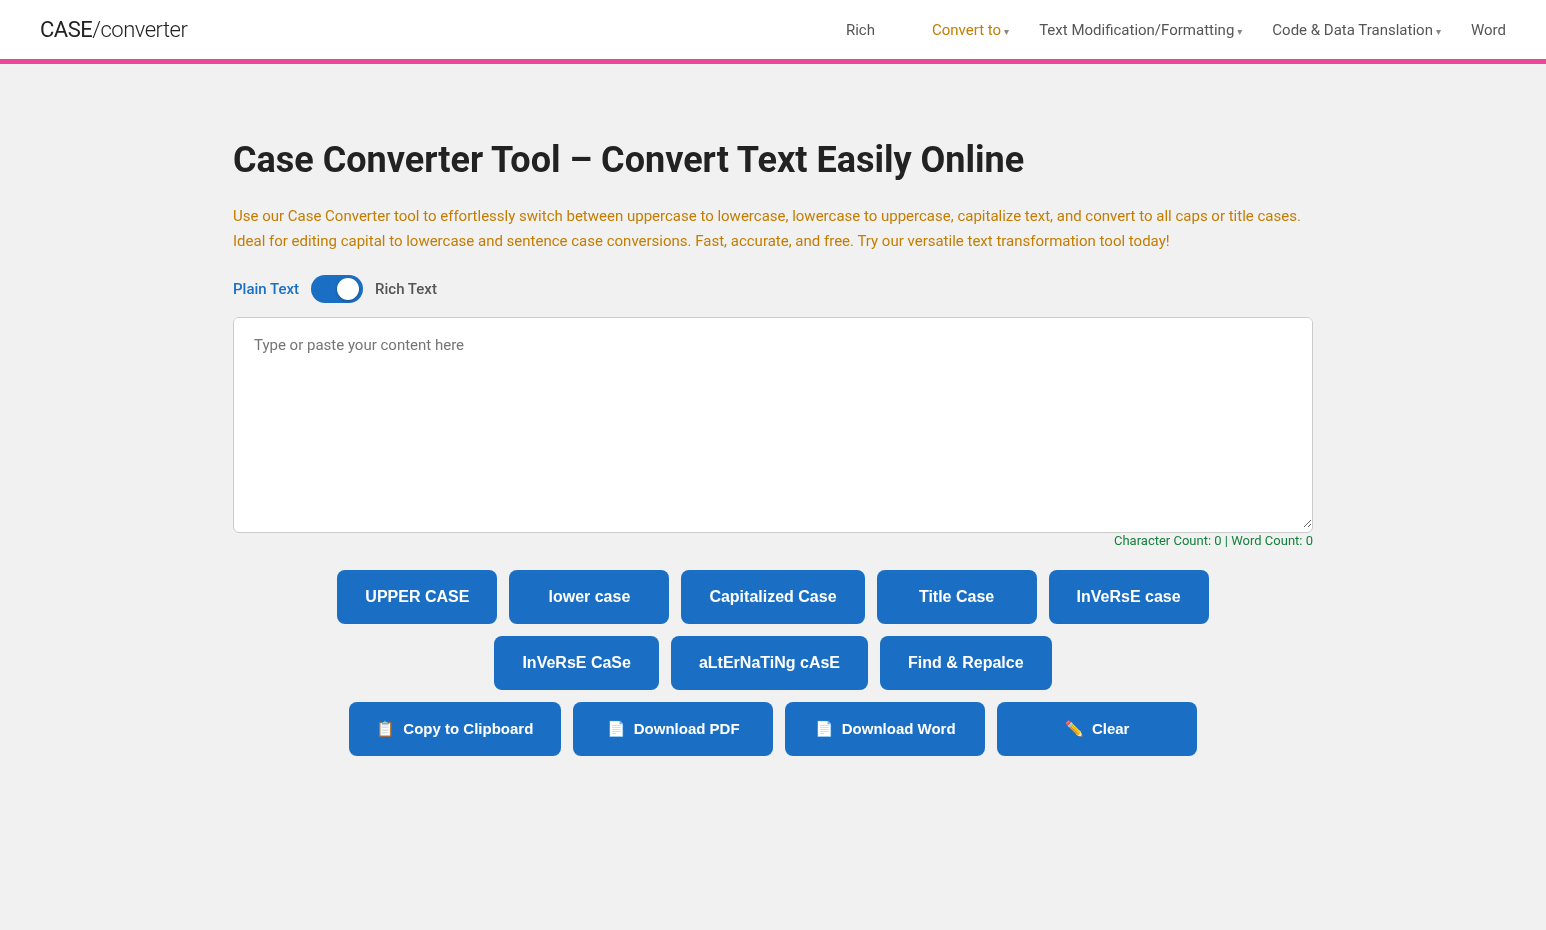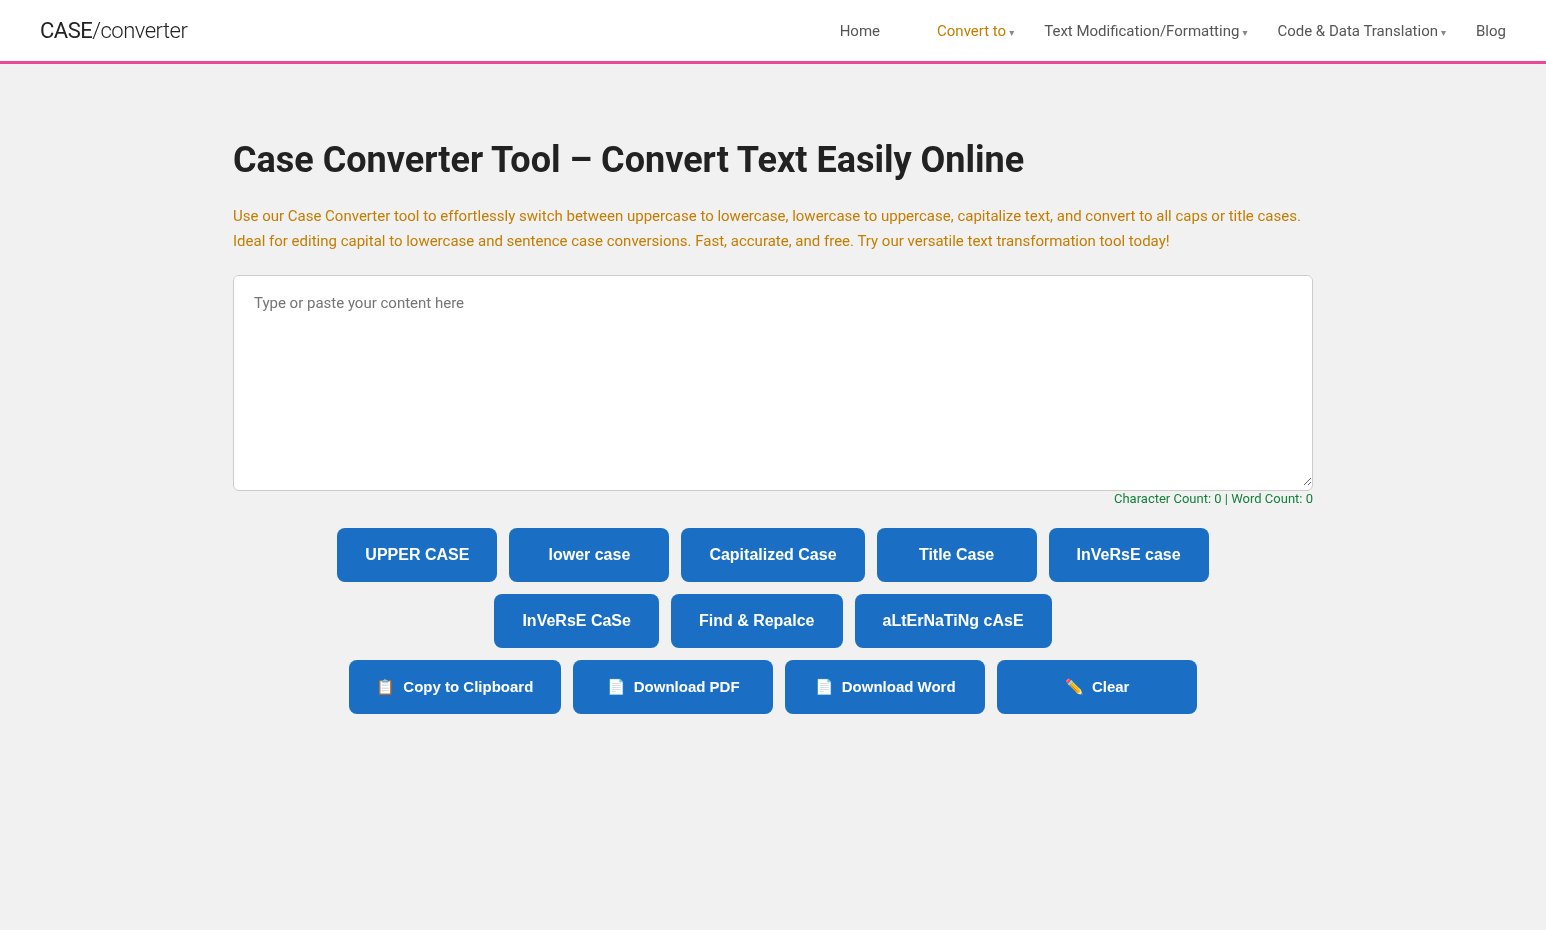--- a/index.html
+++ b/index.html
@@ -9,21 +9,21 @@
       color: #333;
     }
 
     
     .navbar {
       background: #fff;
       display: flex;
       align-items: center;
       padding: 0 40px;
       height: 64px;
-      border-bottom: 3px solid #ec4899;
+      border-bottom: 5px solid #ec4899;
     }
     .navbar-logo {
       font-size: 22px;
       font-weight: 700;
       letter-spacing: -0.5px;
       color: #222;
       text-decoration: none;
       margin-right: auto;
     }
     .navbar-logo span {
@@ -189,53 +189,62 @@
     }
   </style>
 </head>
 <body>
 
 <nav class="navbar">
   <a class="navbar-logo" href="#">
     <span id="logo-text"><strong>CASE</strong>/<span style="font-weight:300">converter</span></span>
   </a>
   <ul class="nav-links" id="nav-links-container">
-  <li><a href="#">Home</a></li>
+  <li><a href="#">Rich</a></li>
       <li><a href="#" class="active">Convert to<span class="dropdown-arrow">▾</span></a></li>
       <li><a href="#">Text Modification/Formatting<span class="dropdown-arrow">▾</span></a></li>
       <li><a href="#">Code &amp; Data Translation<span class="dropdown-arrow">▾</span></a></li>
-      <li><a href="#">Blog</a></li>
+      <li><a href="#">Word</a></li>
     </ul>
 </nav>
 
 <div class="main-content">
   <h1>Case Converter Tool – Convert Text Easily Online</h1>
   <p class="description">Use our Case Converter tool to effortlessly switch between uppercase to lowercase, lowercase to uppercase, capitalize text, and convert to all caps or title cases. Ideal for editing capital to lowercase and sentence case conversions. Fast, accurate, and free. Try our versatile text transformation tool today!</p>
 
+  <div class="toggle-row">
+    <span class="toggle-label">Plain Text</span>
+    <label class="toggle-switch">
+      <input type="checkbox" checked="" style="">
+      <div class="toggle-track"></div>
+      <div class="toggle-thumb"></div>
+    </label>
+    <span class="toggle-label right">Rich Text</span>
+  </div>
 
   <div class="textarea-wrapper">
     <textarea class="content-textarea" placeholder="Type or paste your content here" style=""></textarea>
   </div>
 
   <div class="char-count">
     <span>Character Count: 0</span><span> | </span><span>Word Count: 0</span>
   </div>
 
   <div class="buttons-section">
     <div class="btn-row" id="conv-row-1">
         <button class="conv-btn">UPPER CASE</button>
         <button class="conv-btn">lower case</button>
         <button class="conv-btn">Capitalized Case</button>
         <button class="conv-btn">Title Case</button>
         <button class="conv-btn">InVeRsE case</button>
       </div>
     <div class="btn-row" id="conv-row-2">
         <button class="conv-btn">InVeRsE CaSe</button>
+        <button class="conv-btn">aLtErNaTiNg cAsE</button>
         <button class="conv-btn">Find &amp; Repalce</button>
-        <button class="conv-btn">aLtErNaTiNg cAsE</button>
       </div>
     <div class="btn-row" id="action-row">
         <button class="action-btn">
           <span>📋</span>
           <span>Copy to Clipboard</span>
         </button>
         <button class="action-btn">
           <span>📄</span>
           <span>Download PDF</span>
         </button>

